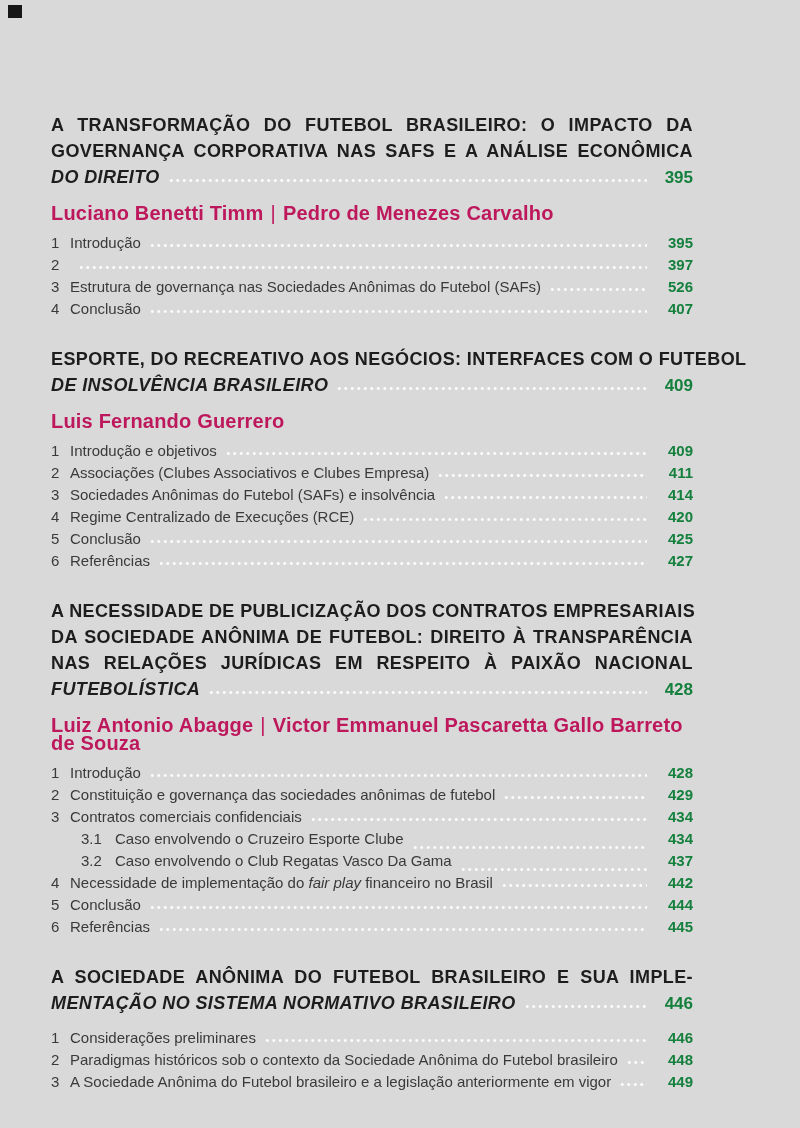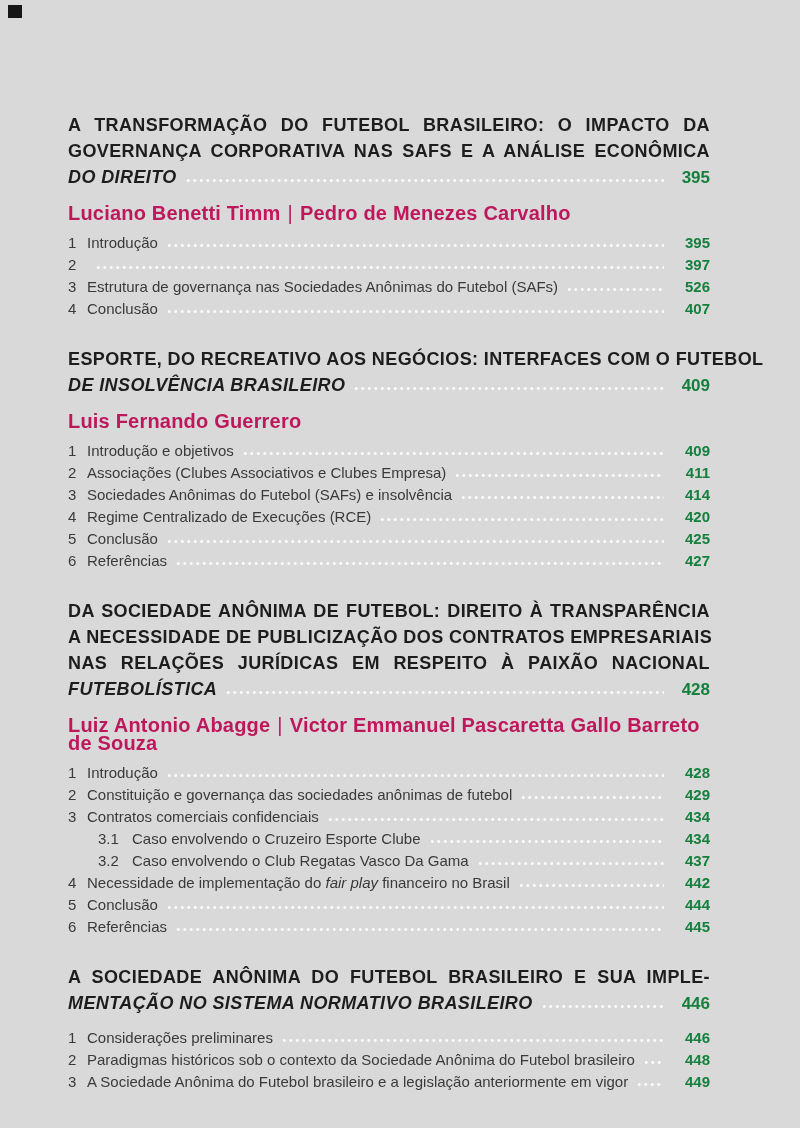--- a/index.html
+++ b/index.html
@@ -9,21 +9,21 @@
     font-family: "Liberation Sans", sans-serif;
     position: relative;
     overflow: hidden;
   }
   .corner-marker {
     position: absolute; left: 8px; top: 5px;
     width: 14px; height: 13px;
     background: #161616;
   }
   .content {
-    position: absolute; left: 68px; top: 112px; width: 642px;
+    position: absolute; left: 51px; top: 112px; width: 642px;
   }
   .section + .section { margin-top: 26px; }
 
   
   .title-line {
     font-weight: bold; font-size: 18px; line-height: 26px;
     color: #1d1d1d; letter-spacing: .4px; white-space: nowrap;
     text-align: justify; text-align-last: justify;
   }
   .title-last { display: flex; align-items: baseline; line-height: 26px; }
@@ -57,21 +57,21 @@
 
   
   .items { margin-top: 10px; }
   .item {
     display: flex; align-items: baseline;
     font-size: 15px; color: #3a3a3a; line-height: 22px;
   }
   .item .num { flex: none; width: 19px; }
   .item .label { flex: none; white-space: nowrap; }
   .item .label i { font-style: italic; }
-  .item.sub { padding-left: 30px; }
+  .item.sub { padding-left: 30px; align-items: flex-end; }
   .item.sub .num { width: 34px; }
 </style>
 </head>
 <body>
 
 <div class="corner-marker"></div>
 
 <div class="content">
 
   <div class="section">
@@ -156,22 +156,22 @@
       <div class="item">
         <span class="num">6</span>
         <span class="label">Referências</span>
         <span class="leader"></span>
         <span class="pg">427</span>
       </div>
     </div>
   </div>
 
   <div class="section">
+    <div class="title-line">A NECESSIDADE DE PUBLICIZAÇÃO DOS CONTRATOS EMPRESARIAIS</div>
     <div class="title-line">DA SOCIEDADE ANÔNIMA DE FUTEBOL: DIREITO À TRANSPARÊNCIA</div>
-    <div class="title-line">A NECESSIDADE DE PUBLICIZAÇÃO DOS CONTRATOS EMPRESARIAIS</div>
     <div class="title-line">NAS RELAÇÕES JURÍDICAS EM RESPEITO À PAIXÃO NACIONAL</div>
     <div class="title-last">
       <span class="title-frag">FUTEBOLÍSTICA</span>
       <span class="leader"></span>
       <span class="pg">428</span>
     </div>
     <div class="authors">
       <span>Luiz Antonio Abagge</span><span class="sep">|</span><span>Victor Emmanuel Pascaretta Gallo Barreto de Souza</span>
     </div>
     <div class="items">

